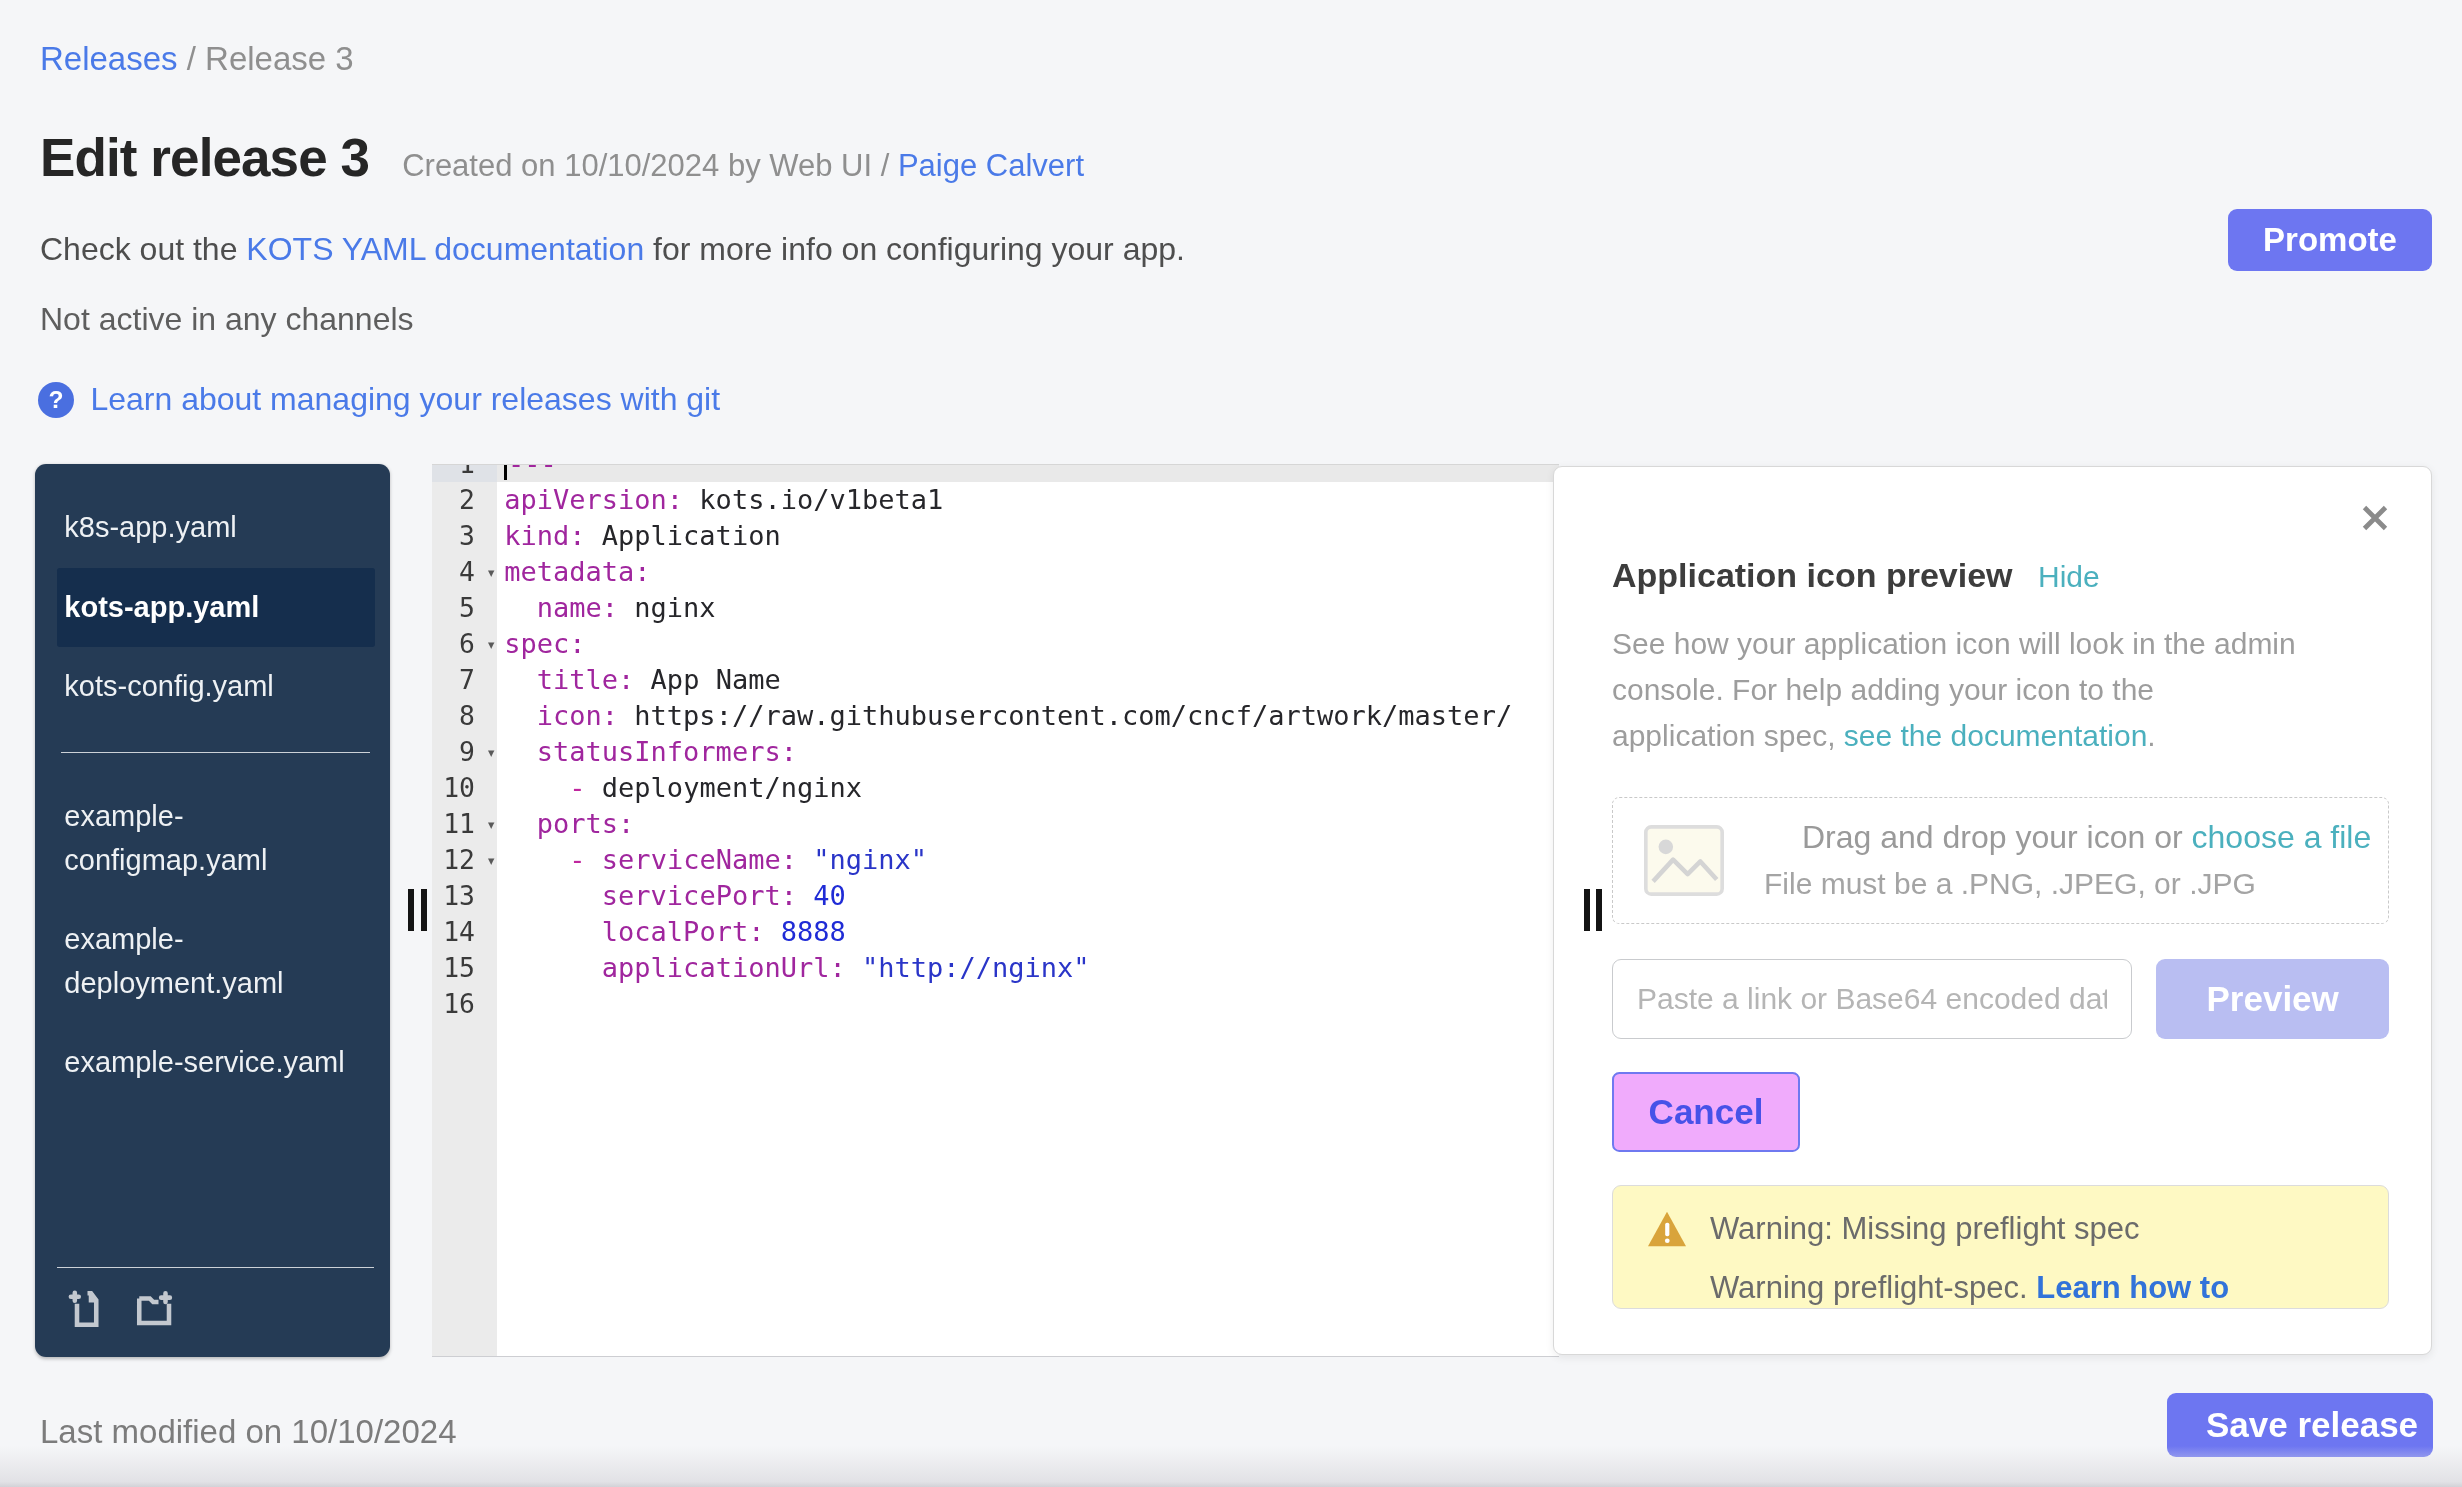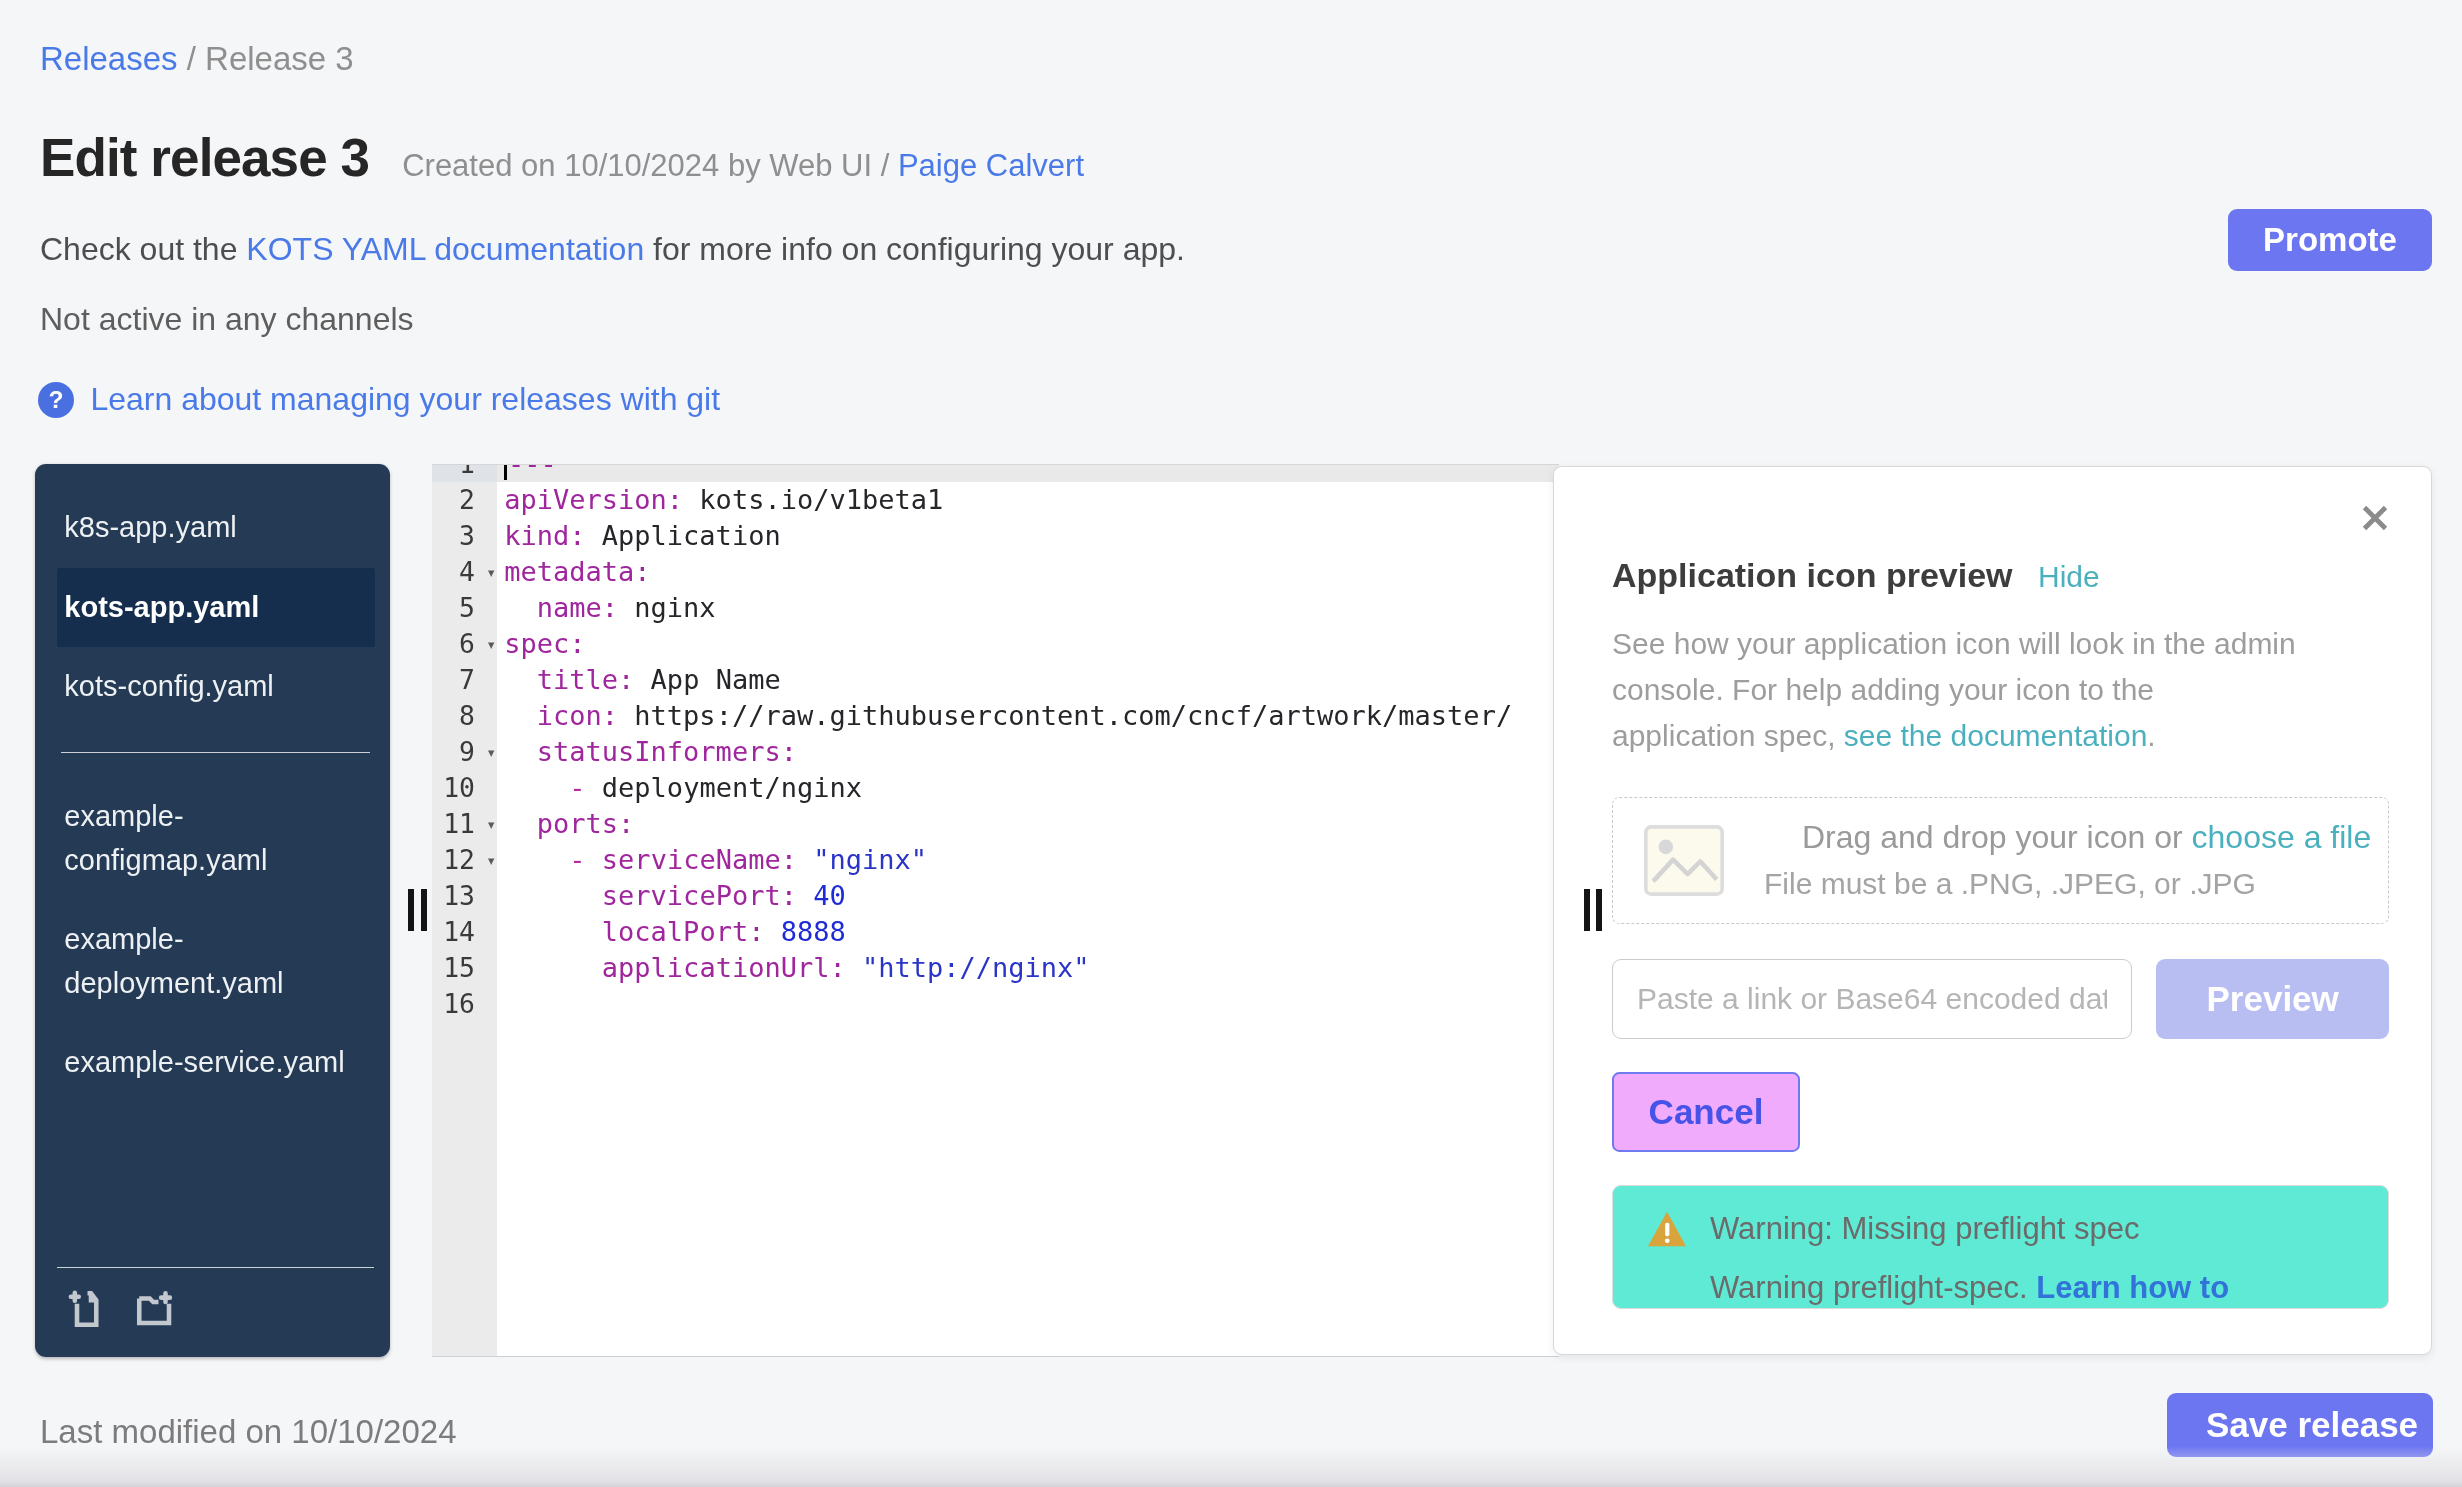--- a/index.html
+++ b/index.html
@@ -90,21 +90,21 @@
   .dz-line2 { font-size:30px; color:#a4a4a4; margin-top:11px; }
   .url-row { margin-top:35px; display:flex; gap:24px; align-items:center; }
   .url-input { width:525px; height:80px; border:1.8px solid #c9cbce; border-radius:9px;
     font-size:30px; padding:0 24px; color:#555; font-family:inherit; outline:none; }
   .url-input::placeholder { color:#b5b5b5; }
   .preview-btn { width:235px; height:80px; background:#b9bef2; color:#fff; border:none; border-radius:9px;
     font-size:35px; font-weight:700; font-family:inherit; }
   .cancel-btn { margin-top:33px; width:188px; height:80px; background:#f0abfc; border:2.7px solid #6f79f0;
     border-radius:7.3px; color:#4752e8; font-size:35px; font-weight:700; font-family:inherit; cursor:pointer; }
   .warning-box { margin-top:33px; width:100%; height:124px; overflow:hidden;
-    background:#5eead4; border:1.8px solid #dcdcdc; border-radius:9px; padding:24px 33px; }
+    background:#fef9c3; border:1.8px solid #dcdcdc; border-radius:9px; padding:24px 33px; }
   .warn-row1 { display:flex; align-items:center; gap:22px; font-size:31px; color:#6b6b6b; }
   .warn-row2 { margin-top:22px; padding-left:64px; font-size:31px; color:#6b6b6b; }
   .configure-link { color:#3273d9; font-weight:700; cursor:pointer; }
 
   
   .last-modified { position:absolute; left:40px; top:1413px; font-size:33px; color:#7c7c7c; }
   .save-btn { position:absolute; right:29px; top:1393px; width:266px; height:64px;
     background:#6d76f1; color:#fff; border:none; border-radius:9px;
     font-size:35px; font-weight:700; font-family:inherit; cursor:pointer;padding-left:24px; }
   .bottom-fade { position:absolute; left:0; right:0; bottom:0; height:42px;

